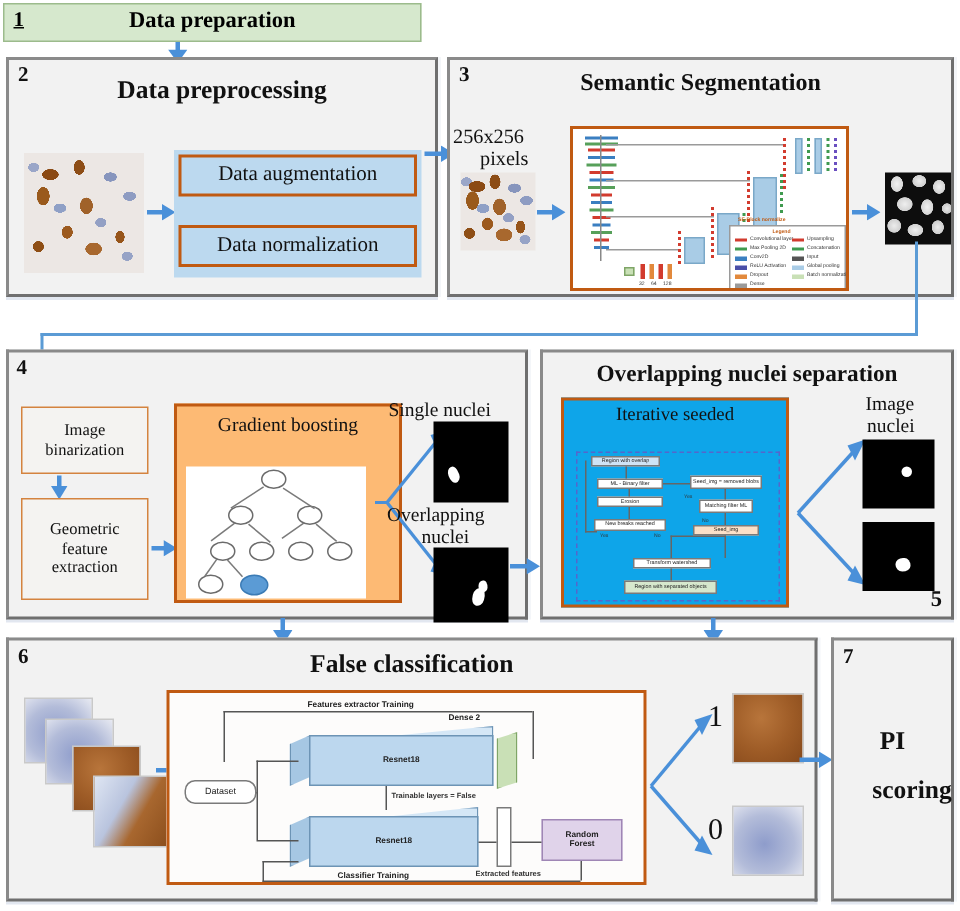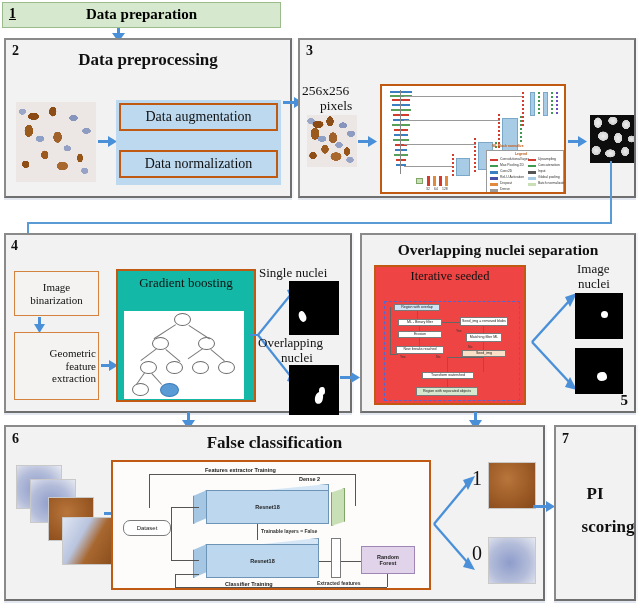--- a/index.html
+++ b/index.html
@@ -236,20 +236,21 @@
     </div>
   </div>
 
   <div class="hline" style="left:283px; top:101px; width:14px;"></div>
   <svg class="abs" style="left:294px; top:97px;" width="9" height="11">
     <polygon points="0,0 9,5.5 0,11" fill="#4a90d9"></polygon>
   </svg>
 
   <div class="abs panel panel-shadow" style="left:298px; top:38px; width:338px; height:160px;">
     <span class="step-num" style="left:6px; top:3px;">3</span>
+    <span class="panel-title" style="top:7px; font-size:16px;">Semantic Segmentation</span>
 
     <span class="lbl" style="left:2px; top:43px; font-size:13.5px;">256x256</span>
     <span class="lbl" style="left:20px; top:58px; font-size:13.5px;">pixels</span>
 
     <div class="img-hist" style="left:7px; top:75px; width:50px; height:52px;"></div>
 
     <div class="hline" style="left:58px; top:100px; width:12px;"></div>
     <svg class="abs" style="left:68px; top:96px;" width="9" height="11">
       <polygon points="0,0 9,5.5 0,11" fill="#4a90d9"></polygon>
     </svg>
@@ -356,32 +357,32 @@
 
     <div class="obox-plain" style="left:8px; top:36px; width:85px; height:45px; flex-direction:column; font-size:11px;">
       <span>Image</span>
       <span>binarization</span>
     </div>
 
     <div class="vline" style="left:32px; top:82px; height:10px;"></div>
     <svg class="abs" style="left:28px; top:89px;" width="11" height="9">
       <polygon points="0,0 11,0 5.5,9" fill="#4a90d9"></polygon>
     </svg>
-    <div class="obox-plain" style="left:8px; top:97px; width:85px; height:68px; flex-direction:column; font-size:11px;align-items:flex-end;">
+    <div class="obox-plain" style="left:8px; top:97px; width:85px; height:68px; flex-direction:column; font-size:11px;">
       <span>Geometric</span>
       <span>feature</span>
       <span>extraction</span>
     </div>
 
     <div class="hline" style="left:95px; top:129px; width:10px;"></div>
     <svg class="abs" style="left:103px; top:125px;" width="9" height="11">
       <polygon points="0,0 9,5.5 0,11" fill="#4a90d9"></polygon>
     </svg>
 
-    <div class="obox" style="left:110px; top:34px; width:140px; height:133px; background:#14b8a6;">
+    <div class="obox" style="left:110px; top:34px; width:152px; height:133px; background:#fdba74;">
       <span class="lbl" style="left:0; top:4px; width:100%; text-align:center; font-size:13px;">Gradient boosting</span>
 
       <div class="abs" style="left:6px; top:40px; width:120px; height:88px; background:#ffffff;">
         <div class="node-circle" style="left:50px; top:2px; width:17px; height:13px;"></div>
         <div class="node-circle" style="left:28px; top:26px; width:17px; height:13px;"></div>
         <div class="node-circle" style="left:74px; top:26px; width:17px; height:13px;"></div>
         <div class="node-circle" style="left:16px; top:50px; width:17px; height:13px;"></div>
         <div class="node-circle" style="left:42px; top:50px; width:17px; height:13px;"></div>
         <div class="node-circle" style="left:68px; top:50px; width:17px; height:13px;"></div>
         <div class="node-circle" style="left:94px; top:50px; width:17px; height:13px;"></div>
@@ -422,21 +423,21 @@
 
   <div class="hline" style="left:340px; top:376px; width:14px;"></div>
   <svg class="abs" style="left:351px; top:372px;" width="9" height="11">
     <polygon points="0,0 9,5.5 0,11" fill="#4a90d9"></polygon>
   </svg>
 
   <div class="abs panel panel-shadow" style="left:360px; top:233px; width:276px; height:180px;">
     <span class="panel-title" style="top:6px; font-size:15.5px;">Overlapping nuclei  separation</span>
     <span class="step-num" style="right:6px; bottom:2px; font-size:15px;">5</span>
 
-    <div class="obox" style="left:12px; top:30px; width:152px; height:140px; background:#ef4444;">
+    <div class="obox" style="left:12px; top:30px; width:152px; height:140px; background:#0ea5e9;">
       <span class="lbl" style="left:0; top:2px; width:100%; text-align:center; font-size:12.5px;">Iterative seeded</span>
 
       <div class="dashed-blue" style="left:8px; top:34px; width:136px; height:100px;"></div>
 
       <div class="fcbox" style="left:18px; top:37px; width:46px; height:7px; background:#cfe3f5;">
         <span>Region with overlap</span>
       </div>
       <div class="fcbox" style="left:22px; top:52px; width:44px; height:7px;">
         <span>ML - Binary filter</span>
       </div>

